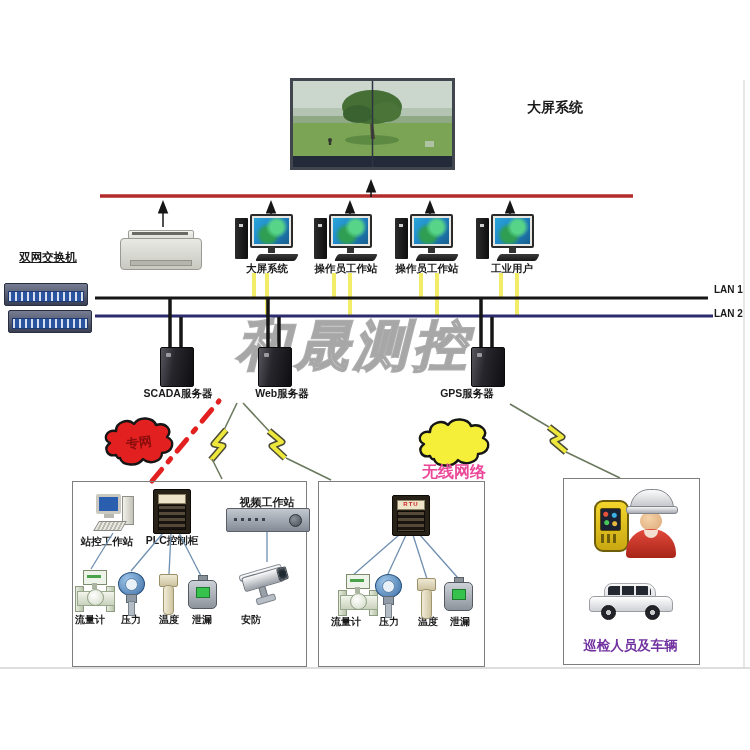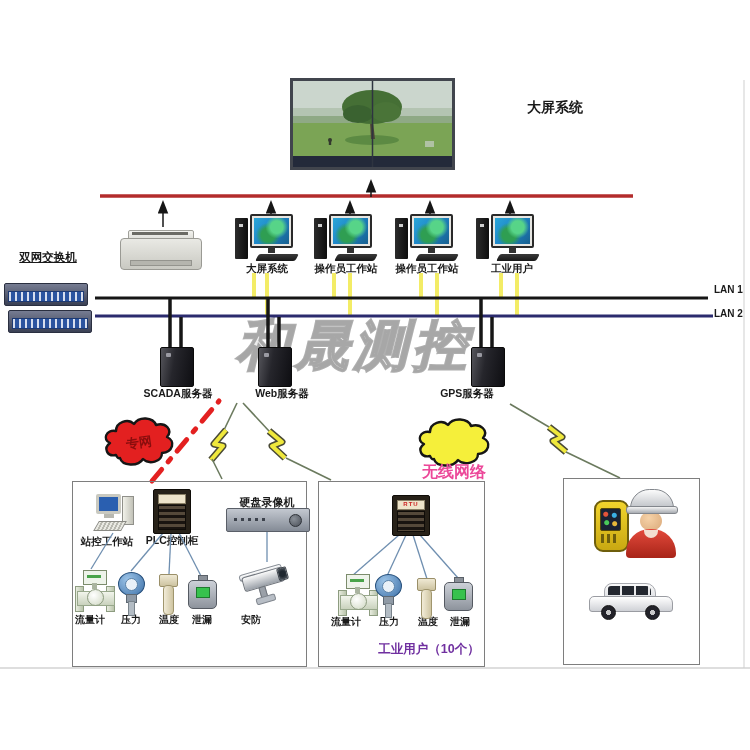--- a/index.html
+++ b/index.html
@@ -306,21 +306,21 @@
       <div class="twr"></div>
       <div class="base"></div>
       <div class="kb"></div>
   </div>
   <div class="lbl" style="left:74px;top:535px;width:66px;font-size:10.5px;">站控工作站</div>
   <div class="dev cabinet" style="left:153px;top:489px;width:36px;height:43px;">
     <div class="strip"></div>
       <div class="slats"></div>
   </div>
   <div class="lbl" style="left:132px;top:534px;width:80px;font-size:10.5px;">PLC控制柜</div>
-  <div class="lbl" style="left:227px;top:495px;width:80px;font-size:11px;">硬盘录像机</div>
+  <div class="lbl" style="left:227px;top:495px;width:80px;font-size:11px;">视频工作站</div>
   <div class="dev dvr" style="left:226px;top:508px;">
     <div class="knob"></div>
       <div class="leds"></div>
   </div>
   <div class="dev cam" style="left:242px;top:563px;width:50px;height:44px;">
     <div class="hood"></div>
       <div class="body"></div>
       <div class="lens"></div>
       <div class="mount"></div>
       <div class="foot"></div>
@@ -379,34 +379,34 @@
   </div>
   <div class="dev leak" style="left:443px;top:577px;">
     <div class="nub"></div>
       <div class="box"></div>
       <div class="scr"></div>
   </div>
   <div class="lbl" style="left:316px;top:615px;width:60px;font-size:10px;">流量计</div>
   <div class="lbl" style="left:359px;top:615px;width:60px;font-size:10px;">压力</div>
   <div class="lbl" style="left:398px;top:615px;width:60px;font-size:10px;">温度</div>
   <div class="lbl" style="left:430px;top:615px;width:60px;font-size:10px;">泄漏</div>
-  <div class="caption" style="left:329px;top:641px;width:200px;font-size:12.5px;">工业用户（10个）</div>
 
   <div class="dev gps" style="left:594px;top:500px;">
     <div class="scr"></div>
       <div class="keys"></div>
   </div>
   <div class="dev person" style="left:624px;top:489px;">
     <div class="head"></div>
       <div class="bodyy"></div>
       <div class="collar"></div>
       <div class="helmet"></div>
       <div class="brim"></div>
   </div>
   <div class="dev car" style="left:589px;top:583px;">
     <div class="roof"></div>
       <div class="win"></div>
       <div class="bodyy"></div>
       <div class="w1"></div>
       <div class="w2"></div>
   </div>
+  <div class="caption" style="left:563px;top:637px;width:135px;font-size:13.5px;">巡检人员及车辆</div>
 
 </div>
 
 </body></html>

